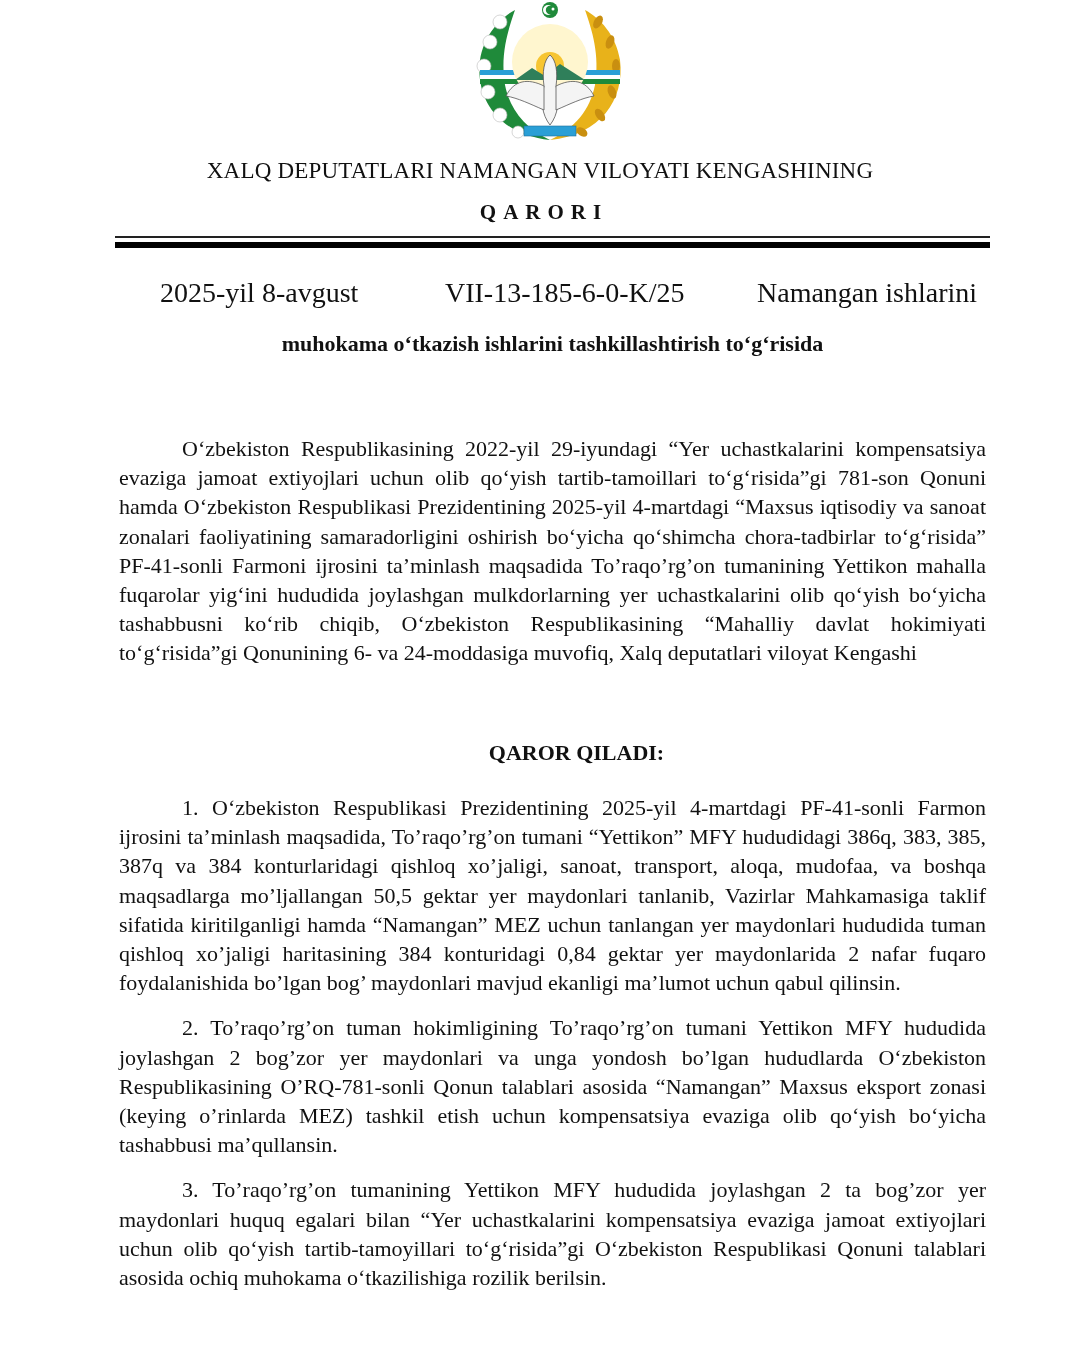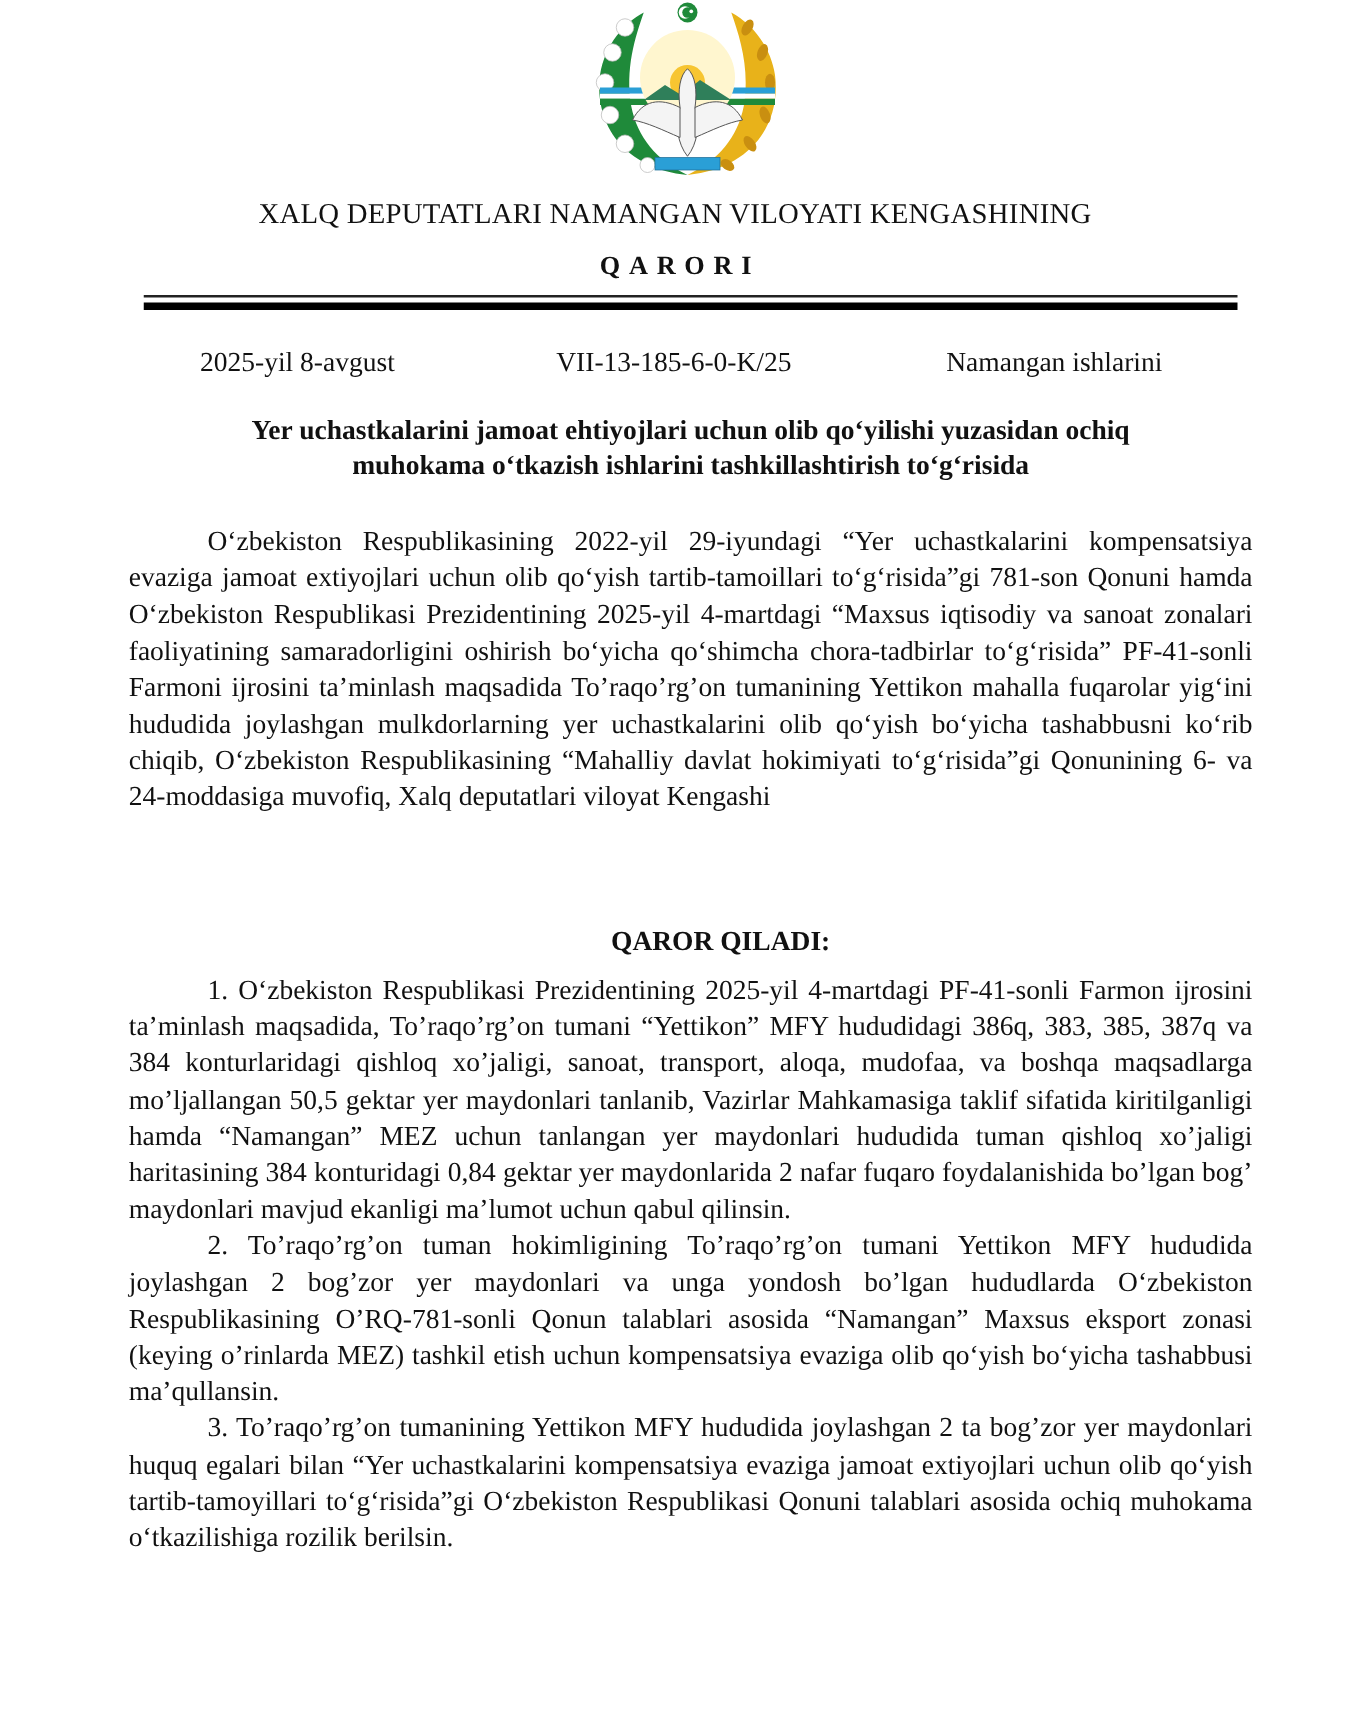--- a/index.html
+++ b/index.html
@@ -50,21 +50,21 @@
       left: 115px;
       width: 875px;
       top: 242px;
       height: 6px;
       background: #000;
     }
     .meta-row {
       position: absolute;
       top: 277px;
       left: 0; right: 0;
-      font-size: 22px;
+      font-size: 28px;
       height: 28px;
     }
     .meta-date { position: absolute; left: 160px; }
     .meta-number { position: absolute; left: 445px; }
     .meta-place { position: absolute; left: 757px; }
     .subject {
       position: absolute;
       left: 120px;
       width: 865px;
       top: 330px;
@@ -75,21 +75,21 @@
     }
     .body-text {
       position: absolute;
       left: 103px;
       width: 899px;
       font-size: 22px;
       line-height: 29.2px;
       text-align: justify;
     }
     .body-text p {
-      margin: 0;
+      margin: 16px;
       text-indent: 63px;
     }
     .preamble { top: 418px; }
     .decision-heading {
       position: absolute;
       left: 0; right: 0;
       top: 740px;
       text-align: center;
       font-weight: bold;
       font-size: 22px;
@@ -158,21 +158,20 @@
 <div class="rule-thin"></div>
 <div class="rule-thick"></div>
 
 <div class="meta-row">
   <span class="meta-date">2025-yil 8-avgust</span>
   <span class="meta-number">VII-13-185-6-0-K/25</span>
   <span class="meta-place">Namangan ishlarini</span>
 </div>
 
 <div class="subject">
-  <div>Yer uchastkalarini jamoat ehtiyojlari uchun olib qo‘yilishi yuzasidan ochiq</div>
   <div>muhokama o‘tkazish ishlarini tashkillashtirish to‘g‘risida</div>
 </div>
 
 <div class="body-text preamble">
   <p>O‘zbekiston Respublikasining 2022-yil 29-iyundagi “Yer uchastkalarini kompensatsiya evaziga jamoat extiyojlari uchun olib qo‘yish tartib-tamoillari to‘g‘risida”gi 781-son Qonuni hamda O‘zbekiston Respublikasi Prezidentining 2025-yil 4-martdagi “Maxsus iqtisodiy va sanoat zonalari faoliyatining samaradorligini oshirish bo‘yicha qo‘shimcha chora-tadbirlar to‘g‘risida” PF-41-sonli Farmoni ijrosini ta’minlash maqsadida To’raqo’rg’on tumanining Yettikon mahalla fuqarolar yig‘ini hududida joylashgan mulkdorlarning yer uchastkalarini olib qo‘yish bo‘yicha tashabbusni ko‘rib chiqib, O‘zbekiston Respublikasining “Mahalliy davlat hokimiyati to‘g‘risida”gi Qonunining 6- va 24-moddasiga muvofiq, Xalq deputatlari viloyat Kengashi</p>
 </div>
 
 <div class="decision-heading">QAROR QILADI:</div>
 
 <div class="body-text items">

